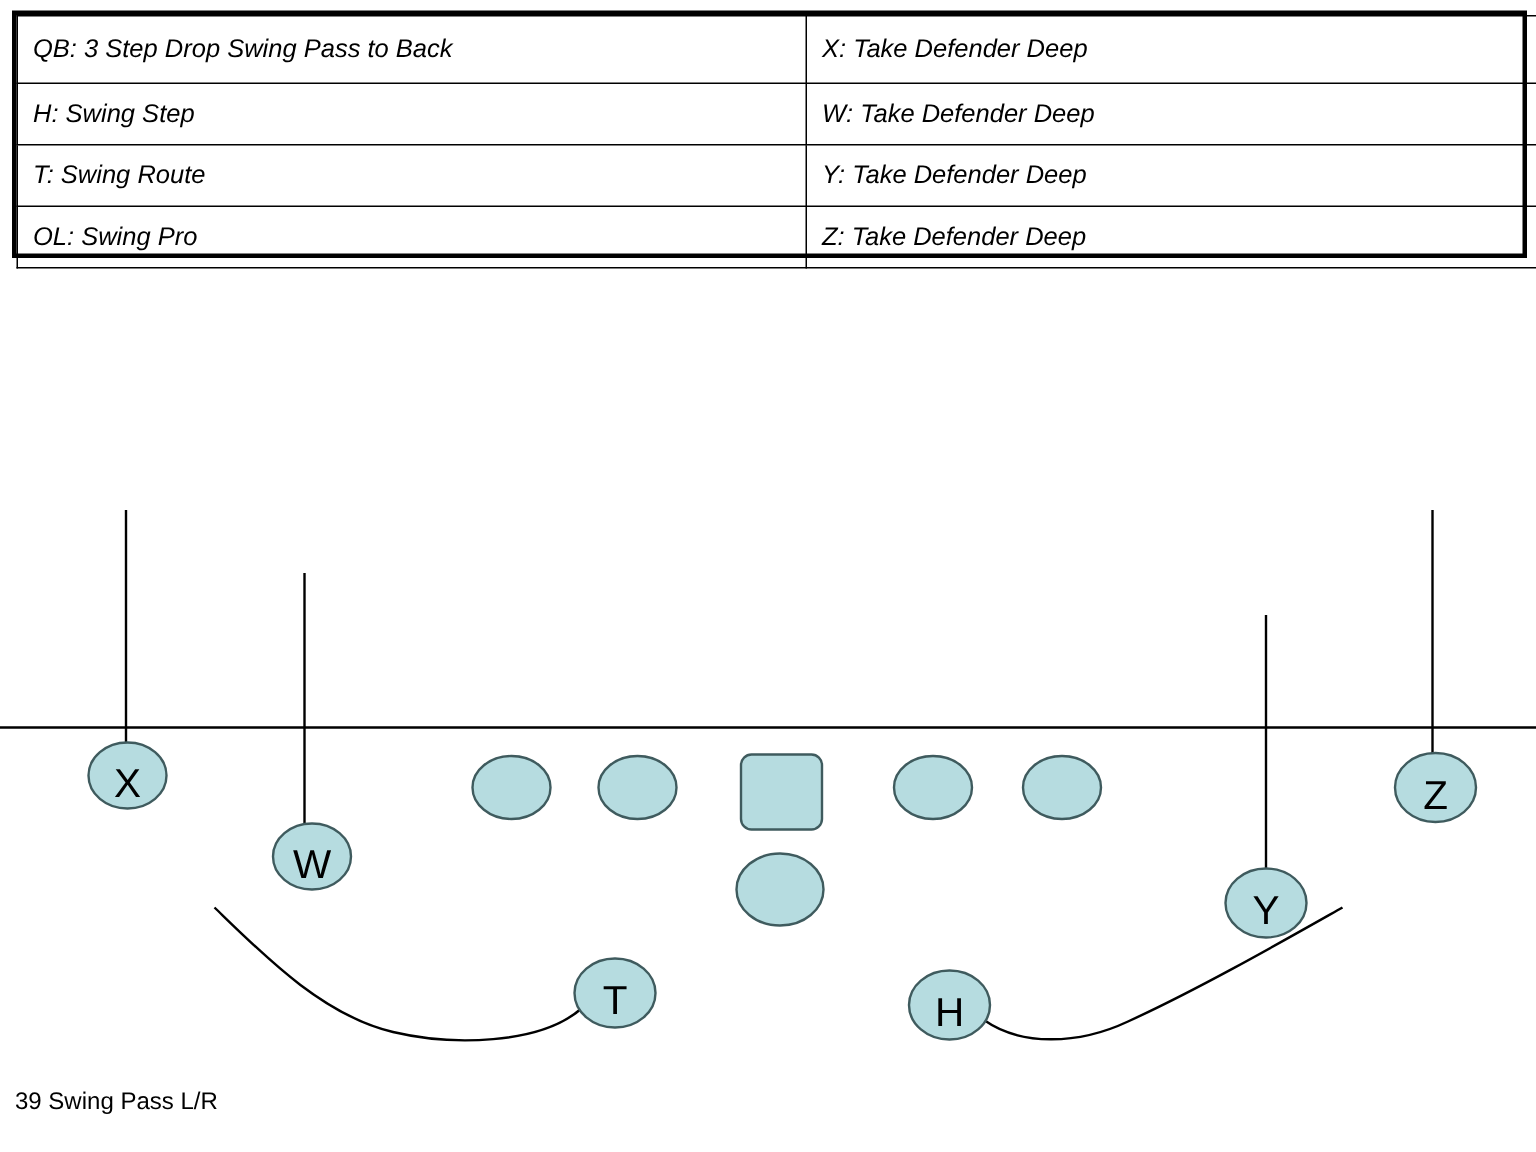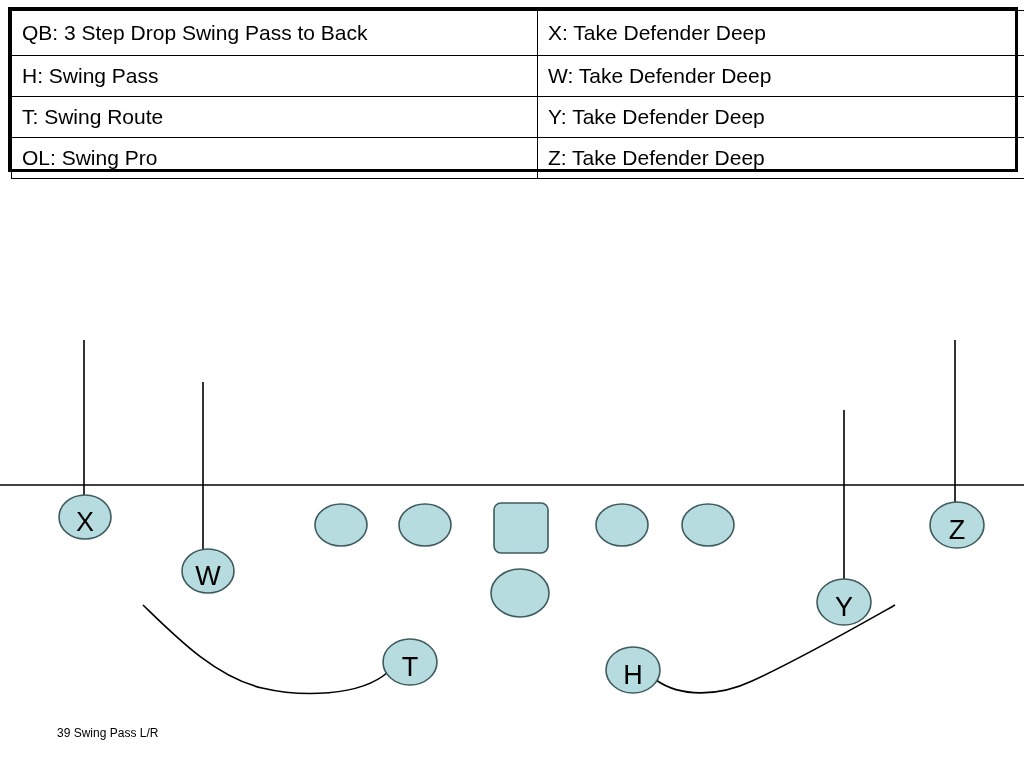--- a/index.html
+++ b/index.html
@@ -28,25 +28,26 @@
   }
   .assign-table table {
     width: 100%;
     height: 100%;
     border-collapse: collapse;
     table-layout: fixed;
   }
   .assign-table td {
     border: 1px solid #000000;
     padding: 0 10px;
-    font-size: 21px;
+    font-size: 17px;
     color: #000000;
     vertical-align: middle;
     white-space: nowrap;
     line-height: 1.2;
+    font-style: italic;
   }
   .assign-table td.col-left  { width: 505px; }
   .assign-table td.col-right { width: 505px; }
   .assign-table tr { height: 41px; }
   .assign-table tr:first-child { height: 45px; }
 
   
   .field {
     position: absolute;
     left: 0;
@@ -55,38 +56,37 @@
     height: 768px;
     pointer-events: none;
   }
   .field svg { display: block; }
 
   
   .play-title {
     position: absolute;
     left: 10px;
     top: 726px;
-    font-size: 12px;
+    font-size: 16px;
     color: #000000;
     white-space: nowrap;
-    margin-left: 47px;
   }
 </style>
 </head>
 <body>
 
 <div class="assign-table">
   <table>
     <tbody>
       <tr>
         <td class="col-left">QB: 3 Step Drop Swing Pass to Back</td>
         <td class="col-right">X: Take Defender Deep</td>
       </tr>
       <tr>
-        <td class="col-left">H: Swing Pass</td>
+        <td class="col-left">H: Swing Step</td>
         <td class="col-right">W: Take Defender Deep</td>
       </tr>
       <tr>
         <td class="col-left">T: Swing Route</td>
         <td class="col-right">Y: Take Defender Deep</td>
       </tr>
       <tr>
         <td class="col-left">OL: Swing Pro</td>
         <td class="col-right">Z: Take Defender Deep</td>
       </tr>

